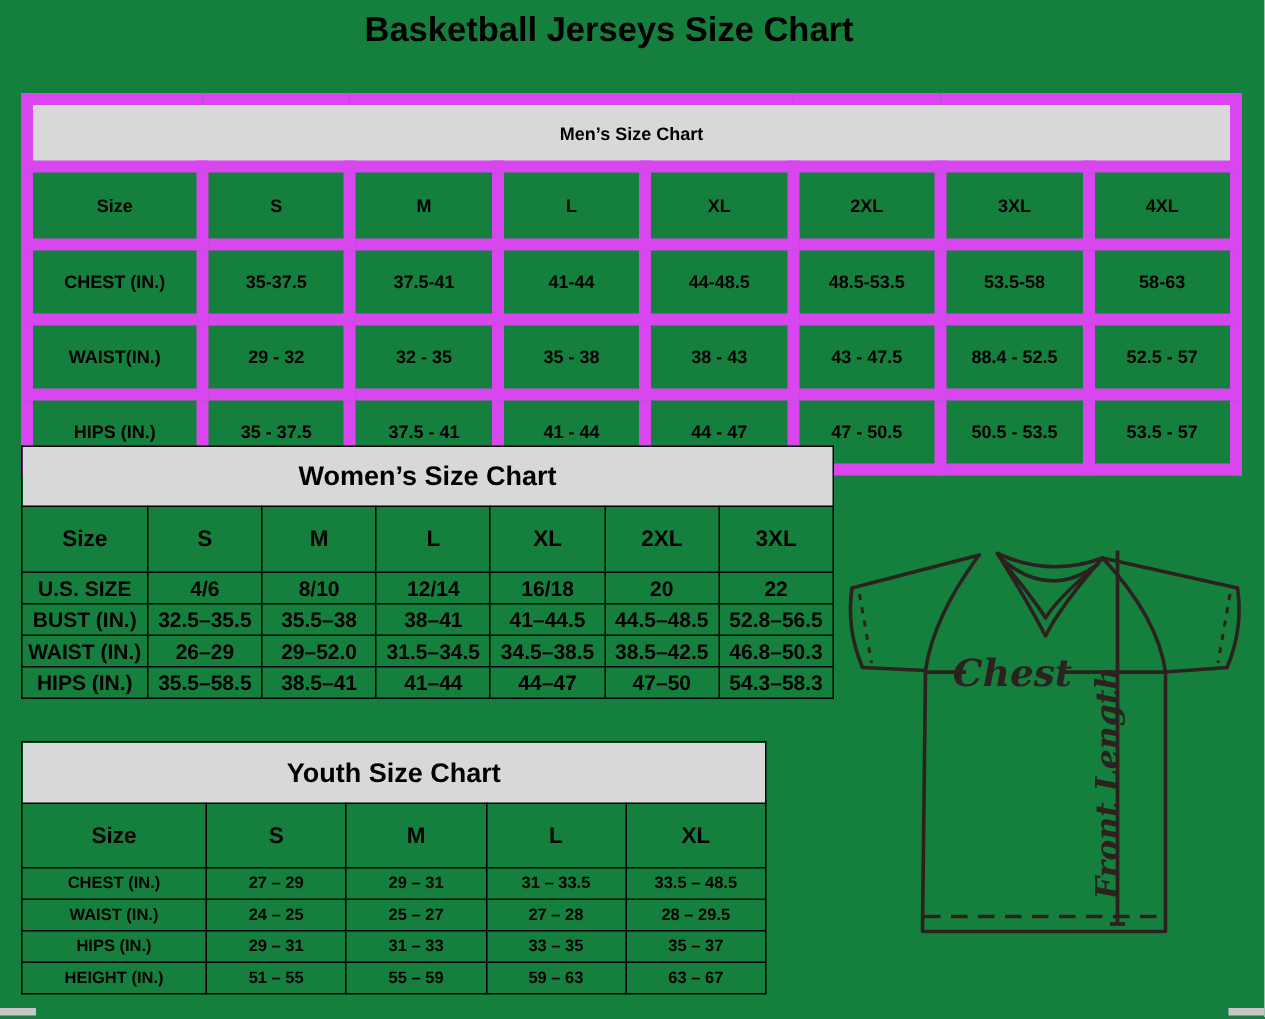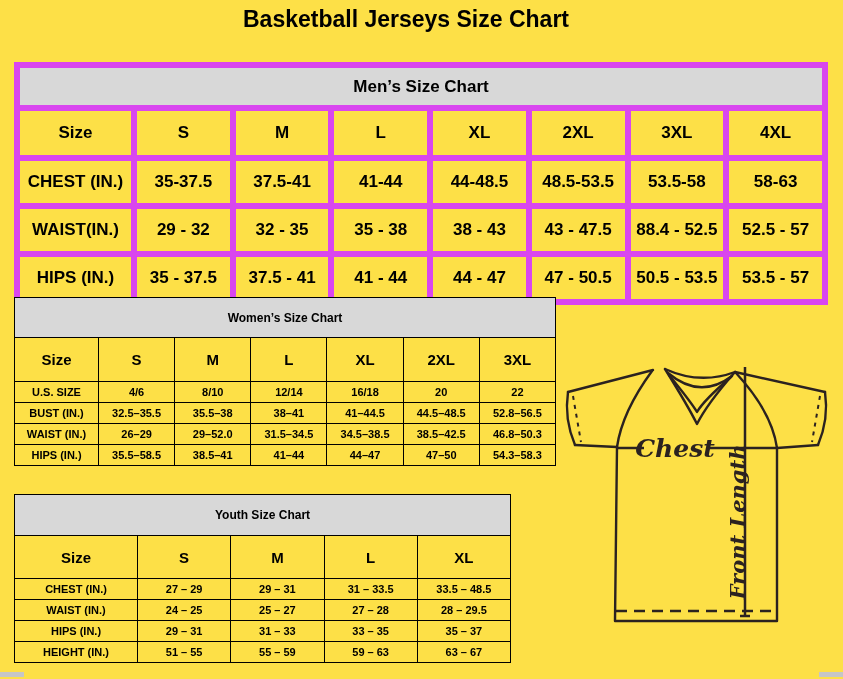--- a/index.html
+++ b/index.html
@@ -1,35 +1,35 @@
 <!DOCTYPE html>
 <html><head>
 <meta charset="utf-8">
 <style>
   html,body{margin:0;padding:0;background:#fff;}
-  #canvas{position:relative;width:843px;height:679px;background:#fde047;overflow:hidden;
+  #canvas{position:relative;width:843px;height:679px;background:#15803d;overflow:hidden;
           font-family:"Liberation Sans",sans-serif;color:#000;}
   #page-title{position:absolute;left:0;top:6px;width:812px;margin:0;
               text-align:center;font-size:23px;font-weight:bold;}
   table.sizetable{position:absolute;border-collapse:collapse;table-layout:fixed;}
   table.sizetable th,table.sizetable td{padding:0;text-align:center;vertical-align:middle;
               font-weight:bold;color:#000;overflow:hidden;}
-  .titlebar{background:#d8d8d8;font-size:12px;}
+  .titlebar{background:#d8d8d8;font-size:18px;}
   
   #men-table{left:14px;top:62px;width:814px;}
-  #men-table th,#men-table td{border:6px solid #d946ef;font-size:17px;}
+  #men-table th,#men-table td{border:8px solid #d946ef;font-size:12px;}
   #men-table .titlebar{height:37px;}
   #men-table .colhead th{height:44px;}
   #men-table .datarow td{height:42px;}
   
   #women-table{left:14px;top:297px;width:542px;}
   #women-table th,#women-table td{border:1.5px solid #000;}
   #women-table .titlebar{height:39px;}
   #women-table .colhead th{height:43px;font-size:15px;}
-  #women-table .datarow td{height:20px;font-size:11px;}
+  #women-table .datarow td{height:20px;font-size:14px;}
   
   #youth-table{left:14px;top:494px;width:497px;}
   #youth-table th,#youth-table td{border:1.5px solid #000;}
   #youth-table .titlebar{height:40px;}
   #youth-table .colhead th{height:42px;font-size:15px;}
   #youth-table .datarow td{height:20px;font-size:11px;}
   
   #jersey{position:absolute;left:556px;top:350px;width:286px;height:286px;}
   .jersey-label{font-family:"DejaVu Serif",serif;font-style:italic;font-weight:bold;fill:#2b2220;}
   

